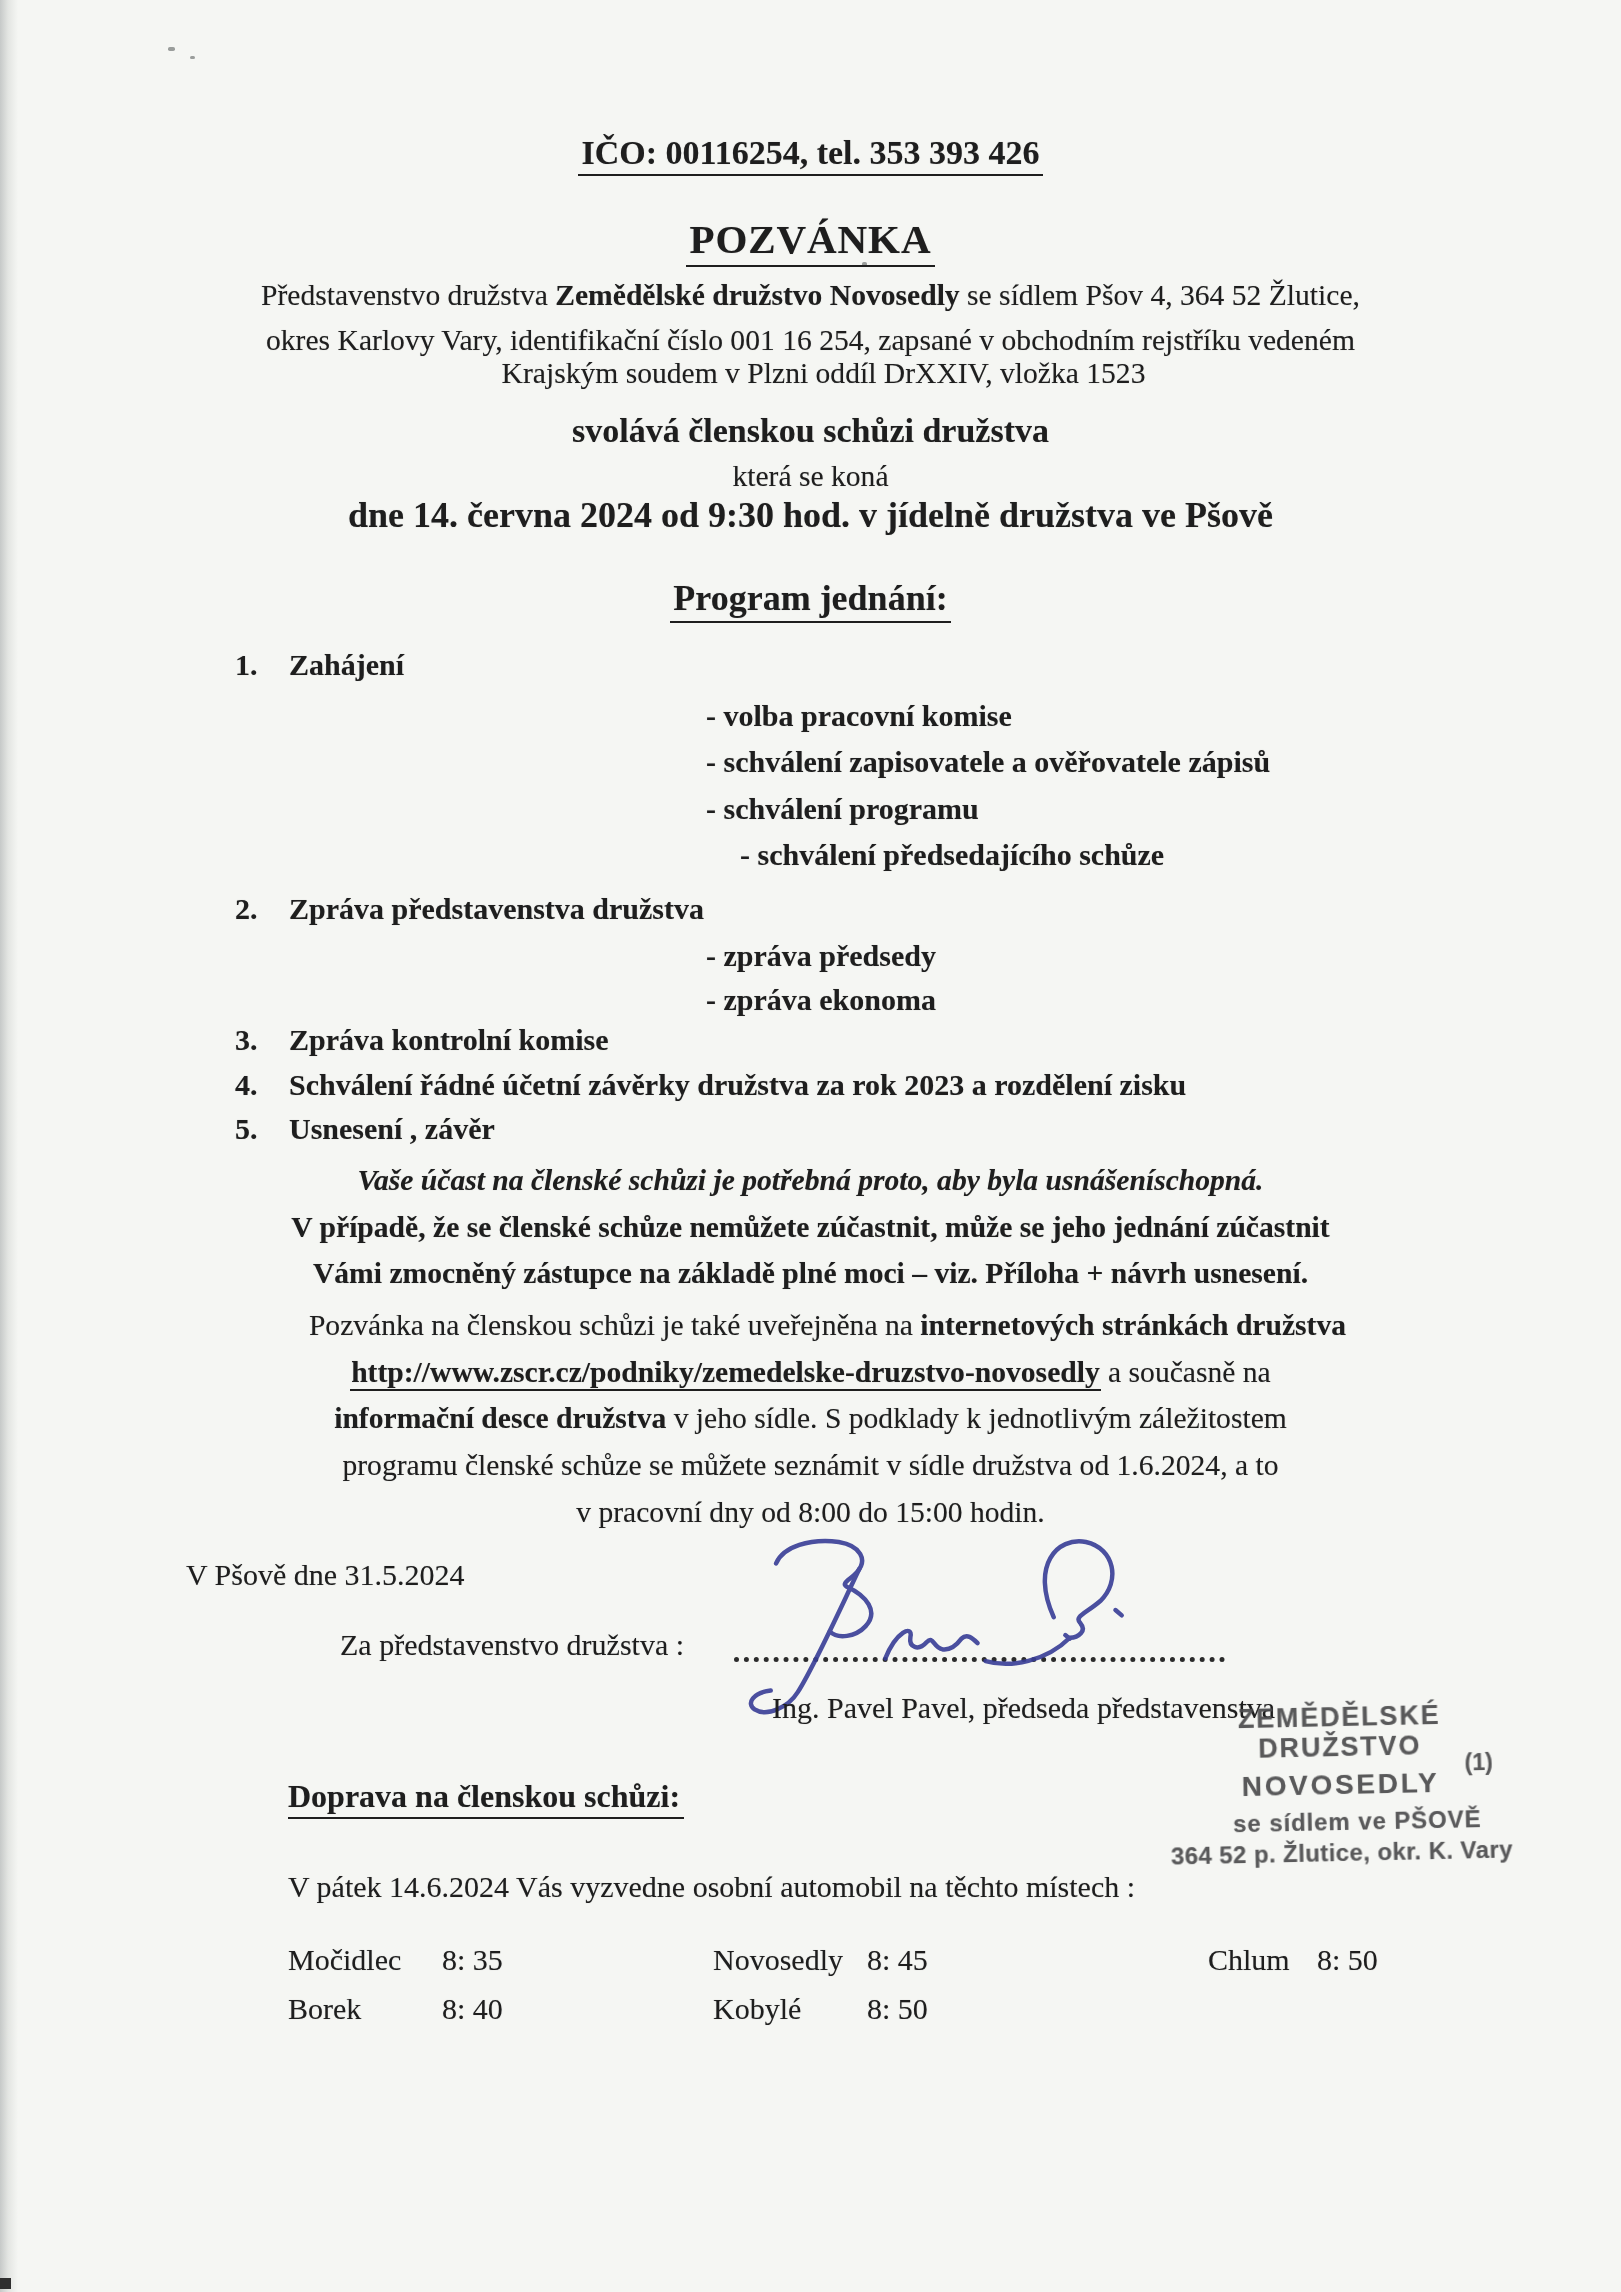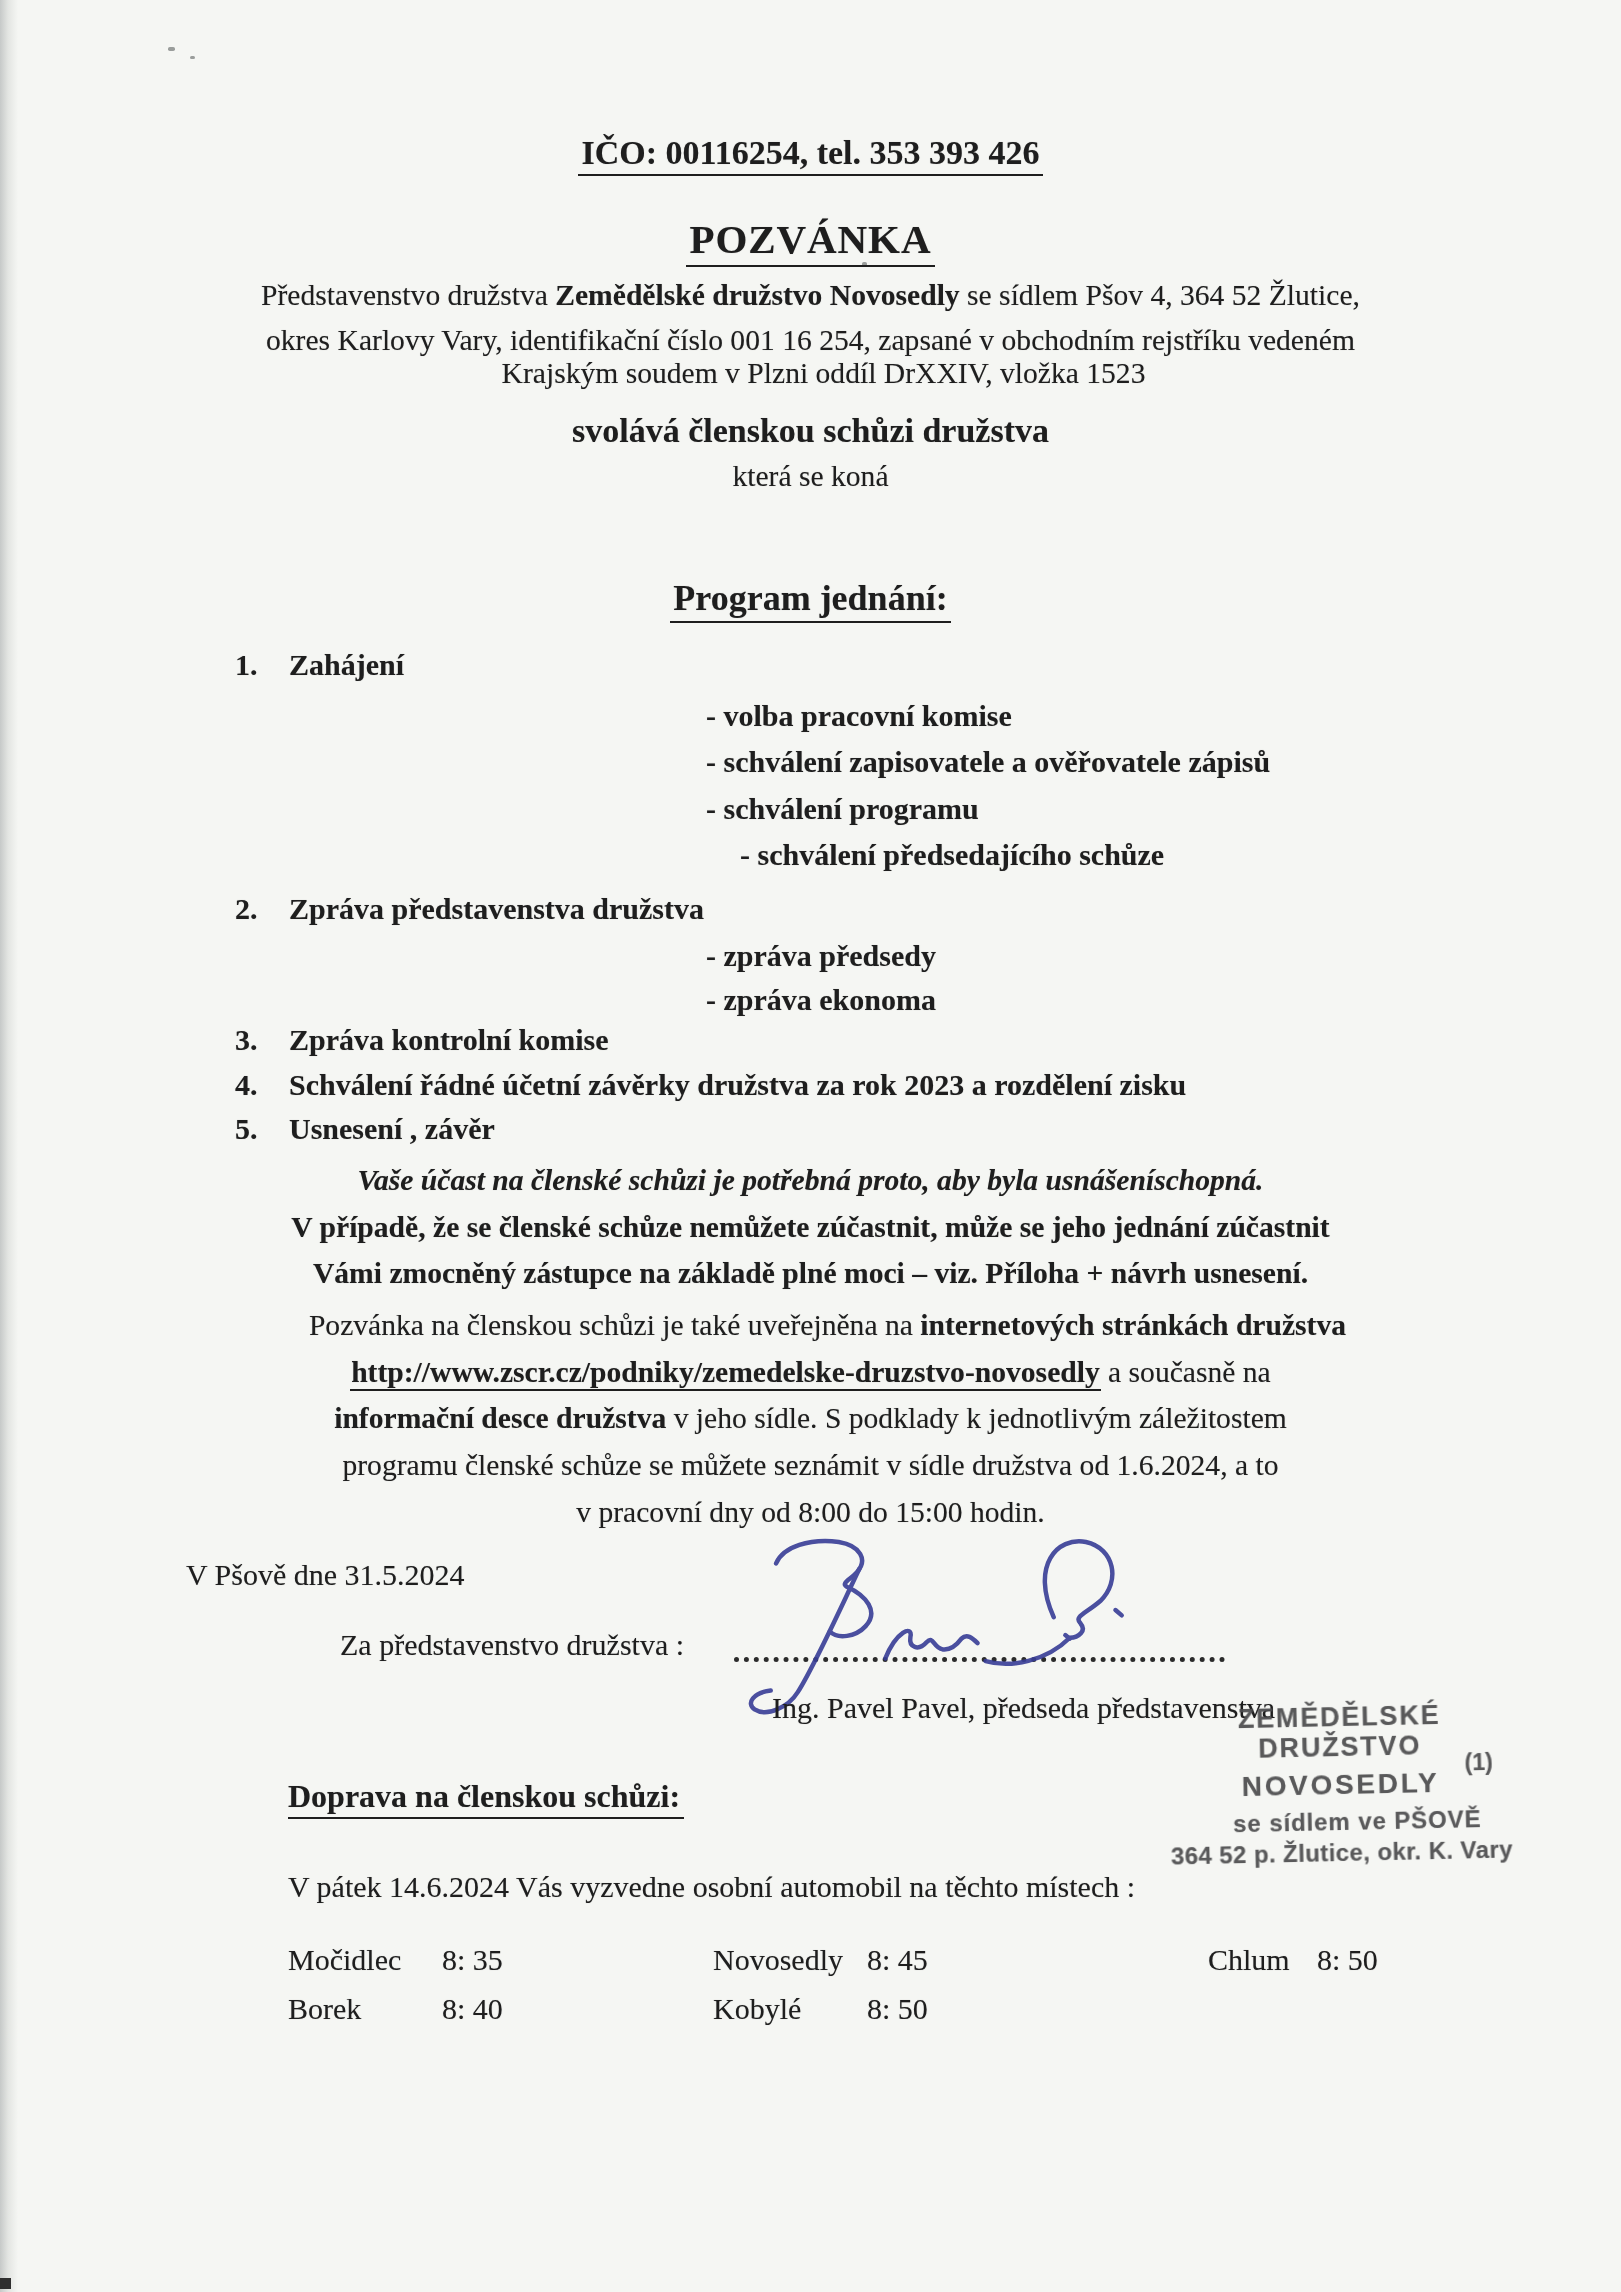--- a/index.html
+++ b/index.html
@@ -58,20 +58,21 @@
   <div class="abs ctr fs46 b" style="top:215px;">
     <span class="ul">POZVÁNKA</span>
   </div>
 
   <div class="abs ctr fs33" style="top:279px;"><span>Představenstvo družstva </span><span class="b">Zemědělské družstvo Novosedly</span><span> se sídlem Pšov 4, 364 52 Žlutice,</span></div>
   <div class="abs ctr fs33" style="top:324px;">okres Karlovy Vary, identifikační číslo 001 16 254, zapsané v obchodním rejstříku vedeném</div>
   <div class="abs ctr fs33" style="top:357px;padding-left:26px;">Krajským soudem v Plzni oddíl DrXXIV, vložka 1523</div>
 
   <div class="abs ctr fs38 b" style="top:412px;">svolává členskou schůzi družstva</div>
   <div class="abs ctr fs33" style="top:460px;">která se koná</div>
+  <div class="abs ctr fs40 b" style="top:494px;">dne 14. června 2024 od 9:30 hod. v jídelně družstva ve Pšově</div>
 
   <div class="abs ctr fs40 b" style="top:577px;">
     <span class="ul">Program jednání:</span>
   </div>
 
   <div class="abs fs34 b" style="left:235px;top:648px;"><span class="num">1.</span><span>Zahájení</span></div>
   <div class="abs fs34 b" style="left:706px;top:699px;">- volba pracovní komise</div>
   <div class="abs fs34 b" style="left:706px;top:745px;">- schválení zapisovatele a ověřovatele zápisů</div>
   <div class="abs fs34 b" style="left:706px;top:792px;">- schválení programu</div>
   <div class="abs fs34 b" style="left:740px;top:838px;">- schválení předsedajícího schůze</div>

